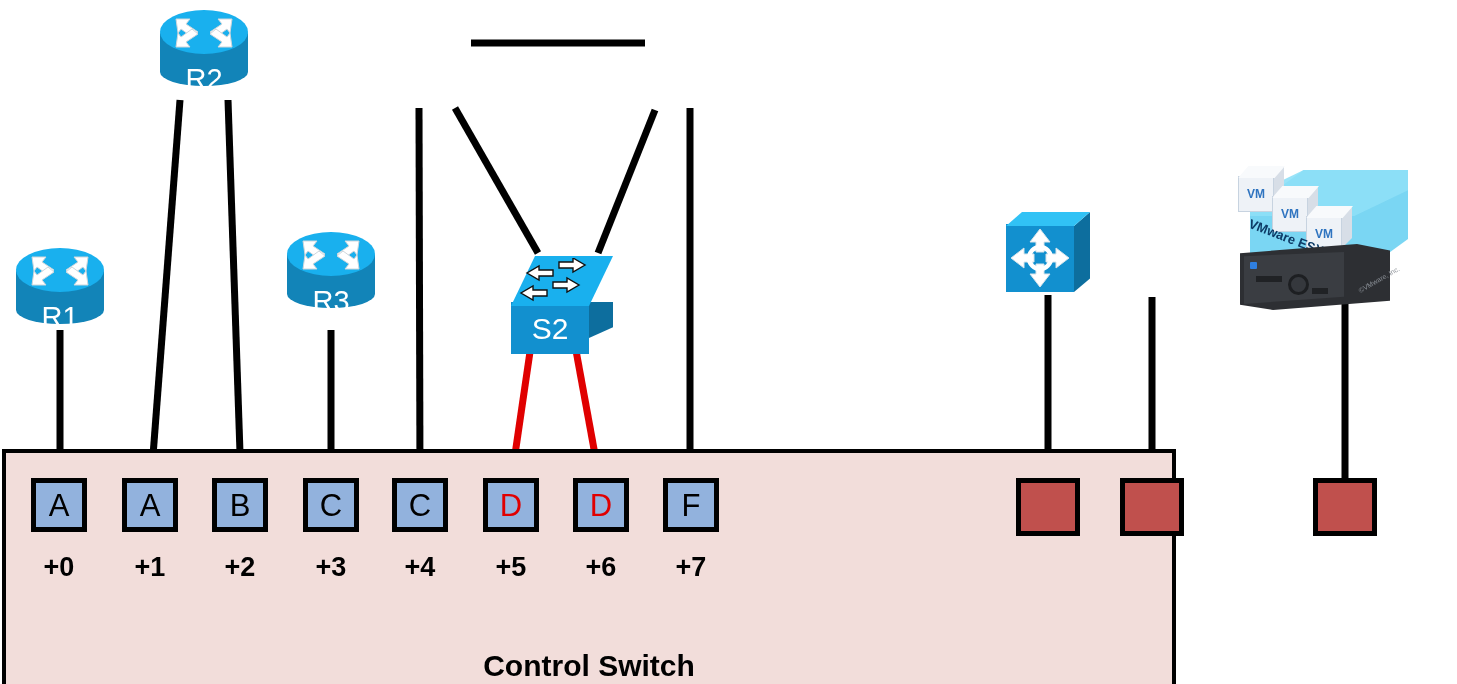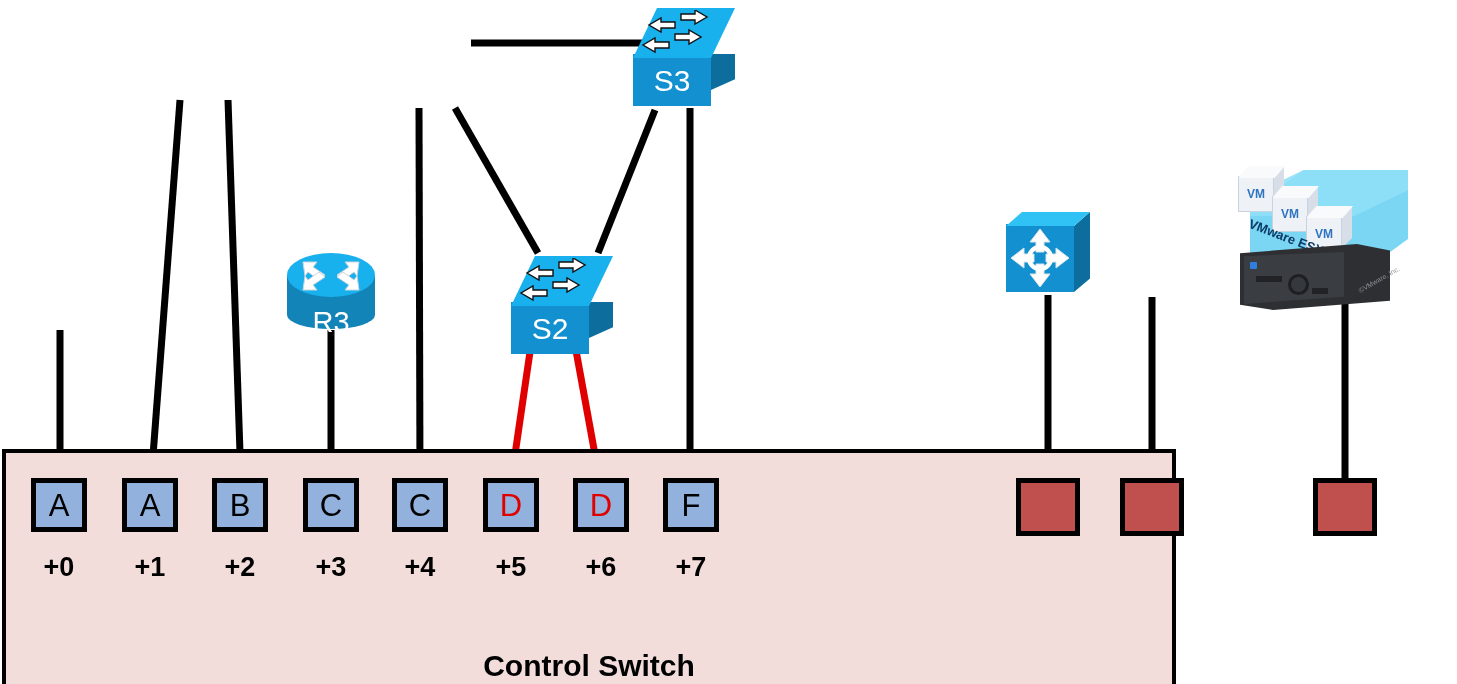--- a/index.html
+++ b/index.html
@@ -205,51 +205,63 @@
 
   <div class="port" style="left:663px;top:478px;">
     <span>F</span>
   </div>
   <div class="port-num" style="left:658px;top:552px;">+7</div>
 
   <div class="redport" style="left:1016px;top:478px;"></div>
   <div class="redport" style="left:1120px;top:478px;"></div>
   <div class="redport" style="left:1313px;top:478px;"></div>
 
-
-
-  <div class="router" style="left:287px;top:253px;">
+  <div class="router" style="left:16px;top:248px;">
     <div class="body"></div>
     <div class="top"></div>
     <svg width="64" height="40" viewBox="0 0 64 40">
       <g fill="#ffffff" stroke="#cfd6db" stroke-width="1">
         <polygon points="4,6 18,6 14,11 26,19 20,24 9,16 6,20"></polygon>
         <polygon points="60,6 46,6 50,11 38,19 44,24 55,16 58,20"></polygon>
         <polygon points="4,34 18,34 14,29 26,21 20,16 9,24 6,20"></polygon>
         <polygon points="60,34 46,34 50,29 38,21 44,16 55,24 58,20"></polygon>
       </g>
     </svg>
+    <div class="lbl">R1</div>
+  </div>
+
+  <div class="router" style="left:160px;top:10px;">
+    <div class="body"></div>
+    <div class="top"></div>
+    <svg width="64" height="40" viewBox="0 0 64 40">
+      <g fill="#ffffff" stroke="#cfd6db" stroke-width="1">
+        <polygon points="4,6 18,6 14,11 26,19 20,24 9,16 6,20"></polygon>
+        <polygon points="60,6 46,6 50,11 38,19 44,24 55,16 58,20"></polygon>
+        <polygon points="4,34 18,34 14,29 26,21 20,16 9,24 6,20"></polygon>
+        <polygon points="60,34 46,34 50,29 38,21 44,16 55,24 58,20"></polygon>
+      </g>
+    </svg>
+    <div class="lbl">R2</div>
+  </div>
+
+  <div class="router" style="left:287px;top:232px;">
+    <div class="body"></div>
+    <div class="top"></div>
+    <svg width="64" height="40" viewBox="0 0 64 40">
+      <g fill="#ffffff" stroke="#cfd6db" stroke-width="1">
+        <polygon points="4,6 18,6 14,11 26,19 20,24 9,16 6,20"></polygon>
+        <polygon points="60,6 46,6 50,11 38,19 44,24 55,16 58,20"></polygon>
+        <polygon points="4,34 18,34 14,29 26,21 20,16 9,24 6,20"></polygon>
+        <polygon points="60,34 46,34 50,29 38,21 44,16 55,24 58,20"></polygon>
+      </g>
+    </svg>
     <div class="lbl">R3</div>
   </div>
 
 
-  <div class="switch" style="left:633px;top:8px;">
-    <div class="side2"></div>
-    <div class="front"></div>
-    <div class="topface"></div>
-    <svg width="88" height="48" viewBox="0 0 88 48">
-      <g fill="#ffffff" stroke="#111111" stroke-width="1.4">
-        <polygon points="40,4 54,4 54,0 66,7 54,14 54,10 40,10"></polygon>
-        <polygon points="34,12 20,12 20,8 8,15 20,22 20,18 34,18"></polygon>
-        <polygon points="34,24 48,24 48,20 60,27 48,34 48,30 34,30"></polygon>
-        <polygon points="28,32 14,32 14,28 2,35 14,42 14,38 28,38"></polygon>
-      </g>
-    </svg>
-    <div class="lbl">S3</div>
-  </div>
 
   <div class="switch" style="left:511px;top:256px;">
     <div class="side2"></div>
     <div class="front"></div>
     <div class="topface"></div>
     <svg width="88" height="48" viewBox="0 0 88 48">
       <g fill="#ffffff" stroke="#111111" stroke-width="1.4">
         <polygon points="40,4 54,4 54,0 66,7 54,14 54,10 40,10"></polygon>
         <polygon points="34,12 20,12 20,8 8,15 20,22 20,18 34,18"></polygon>
         <polygon points="34,24 48,24 48,20 60,27 48,34 48,30 34,30"></polygon>

